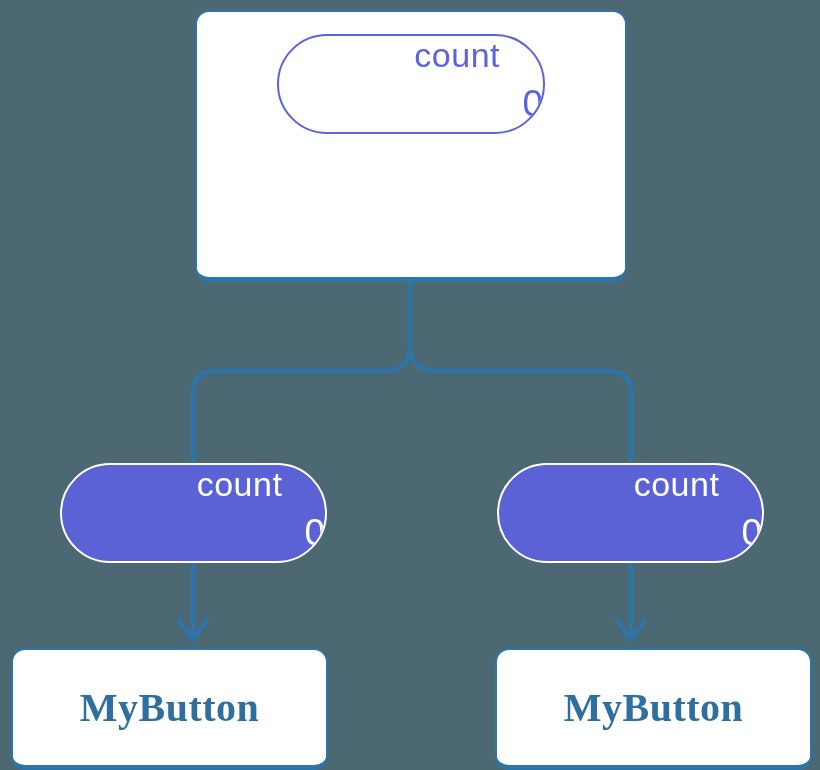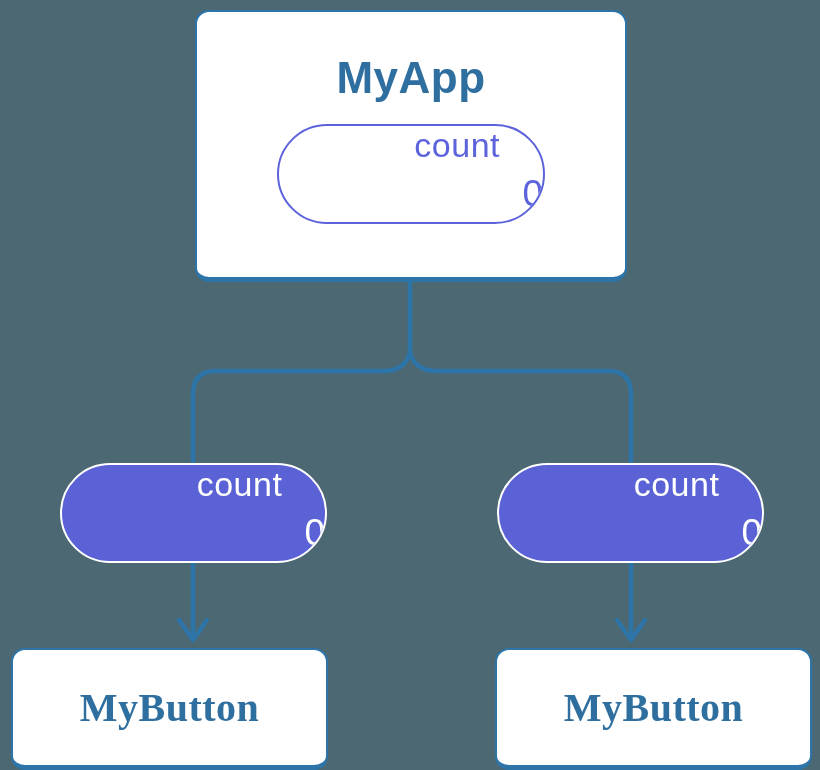--- a/index.html
+++ b/index.html
@@ -111,21 +111,20 @@
     <g fill="none" stroke="#2D74A8" stroke-width="4.5">
       <path d="M410 280 L410 348"></path>
       <path d="M410 348 C410 362 400 371 384 371 L216 371 Q193 371 193 394 L193 637"></path>
       <path d="M410 348 C410 362 420 371 436 371 L608 371 Q631 371 631 394 L631 637"></path>
       <path d="M179 620 L193 640 L207 620" stroke-linecap="round" stroke-linejoin="round"></path>
       <path d="M617 620 L631 640 L645 620" stroke-linecap="round" stroke-linejoin="round"></path>
     </g>
   </svg>
 
   <div class="node-card root-card">
-    <div class="node-title">MyApp</div>
     <div class="pill pill-root">
       <div class="pill-label">count</div>
       <div class="pill-divider"></div>
       <div class="pill-value">0</div>
     </div>
   </div>
 
   <div class="pill pill-child left">
     <div class="pill-label">count</div>
     <div class="pill-divider"></div>

